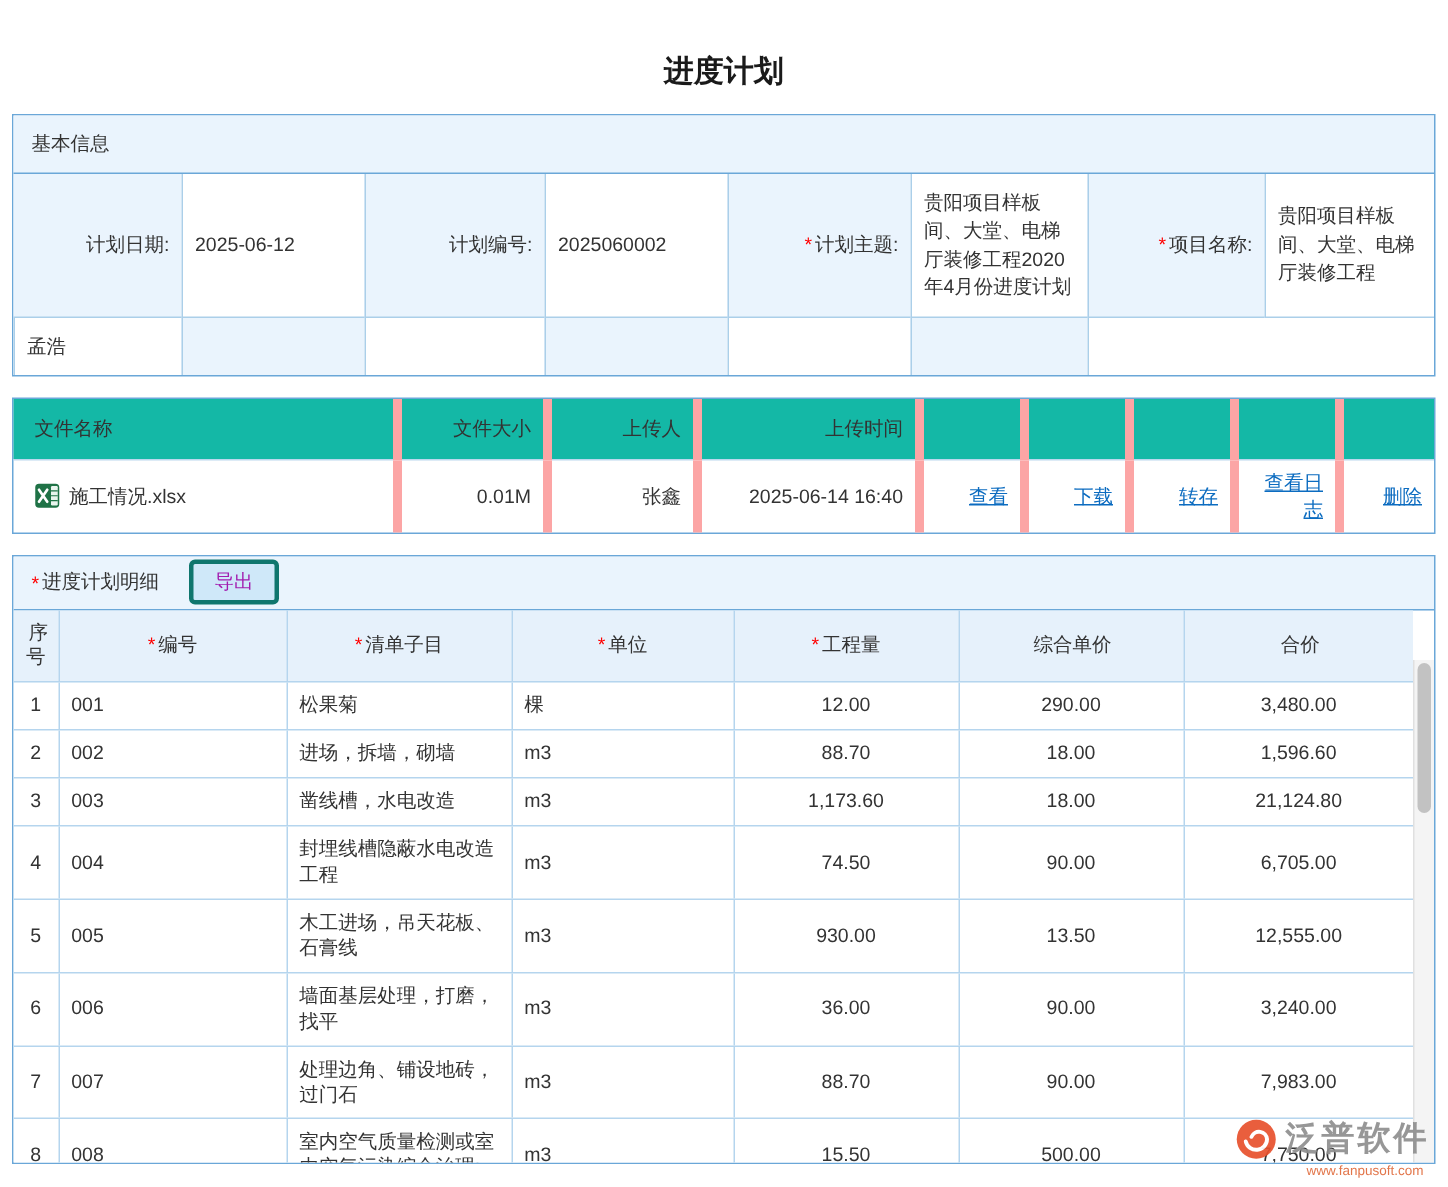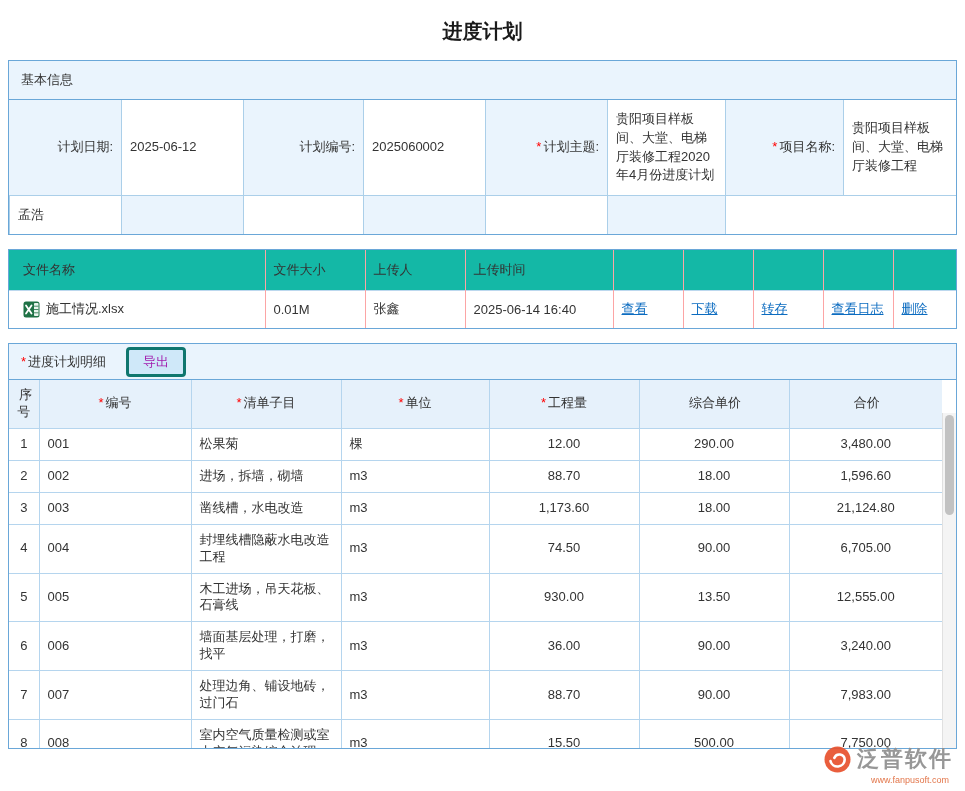--- a/index.html
+++ b/index.html
@@ -3,21 +3,21 @@
 <meta charset="utf-8">
 <style>
   * { box-sizing: border-box; margin: 0; padding: 0; }
   html, body { width: 965px; height: 791px; overflow: hidden; }
   body {
     background: #fff;
     font-family: "Liberation Sans", "DejaVu Sans", sans-serif;
     font-size: 13px;
     color: #333;
   }
-  .page { position: relative; width: 965px; height: 791px; padding: 0 8px; }
+  .page { position: relative; width: 965px; height: 791px; padding: 16px 8px; }
 
   .page-title {
     text-align: center;
     font-size: 20px;
     font-weight: bold;
     color: #1a1a1a;
     padding: 18px 0 15px 0;
   }
 
   .panel { border: 1px solid #6aa7d8; margin-bottom: 14px; background: #fff; }
@@ -40,23 +40,23 @@
   .info-grid .cell.c1 { border-left: none; }
   .info-grid .cell.r1 { border-bottom: 1px solid #abcfe9; min-height: 96px; }
   .info-grid .cell.label { background: #eaf4fd; justify-content: flex-end; text-align: right; }
   .info-grid .cell.value { background: #fff; justify-content: flex-start; text-align: left; }
 
   .req { color: #ff0000; margin-right: 2px; }
 
   
   table { border-collapse: collapse; width: 100%; table-layout: fixed; }
   .attach-table th, .attach-table td {
-    border-left: 1px solid #fca5a5;
+    border-left: 6px solid #fca5a5;
     padding: 6px 8px;
-    text-align: left;
+    text-align: right;
     font-weight: normal;
     vertical-align: middle;
   }
   .attach-table th { height: 40px; background: #14b8a6; }
   .attach-table td { height: 38px; border-top: 1px solid #bcd8ee; }
   .attach-table th:first-child, .attach-table td:first-child { border-left: none; text-align: left; padding-left: 14px; }
   .file-cell { display: flex; align-items: center; gap: 6px; }
   .excel-icon { flex: 0 0 auto; width: 17px; height: 17px; }
   a.action-link { color: #0c6cc0; text-decoration: underline; cursor: pointer; }
 

